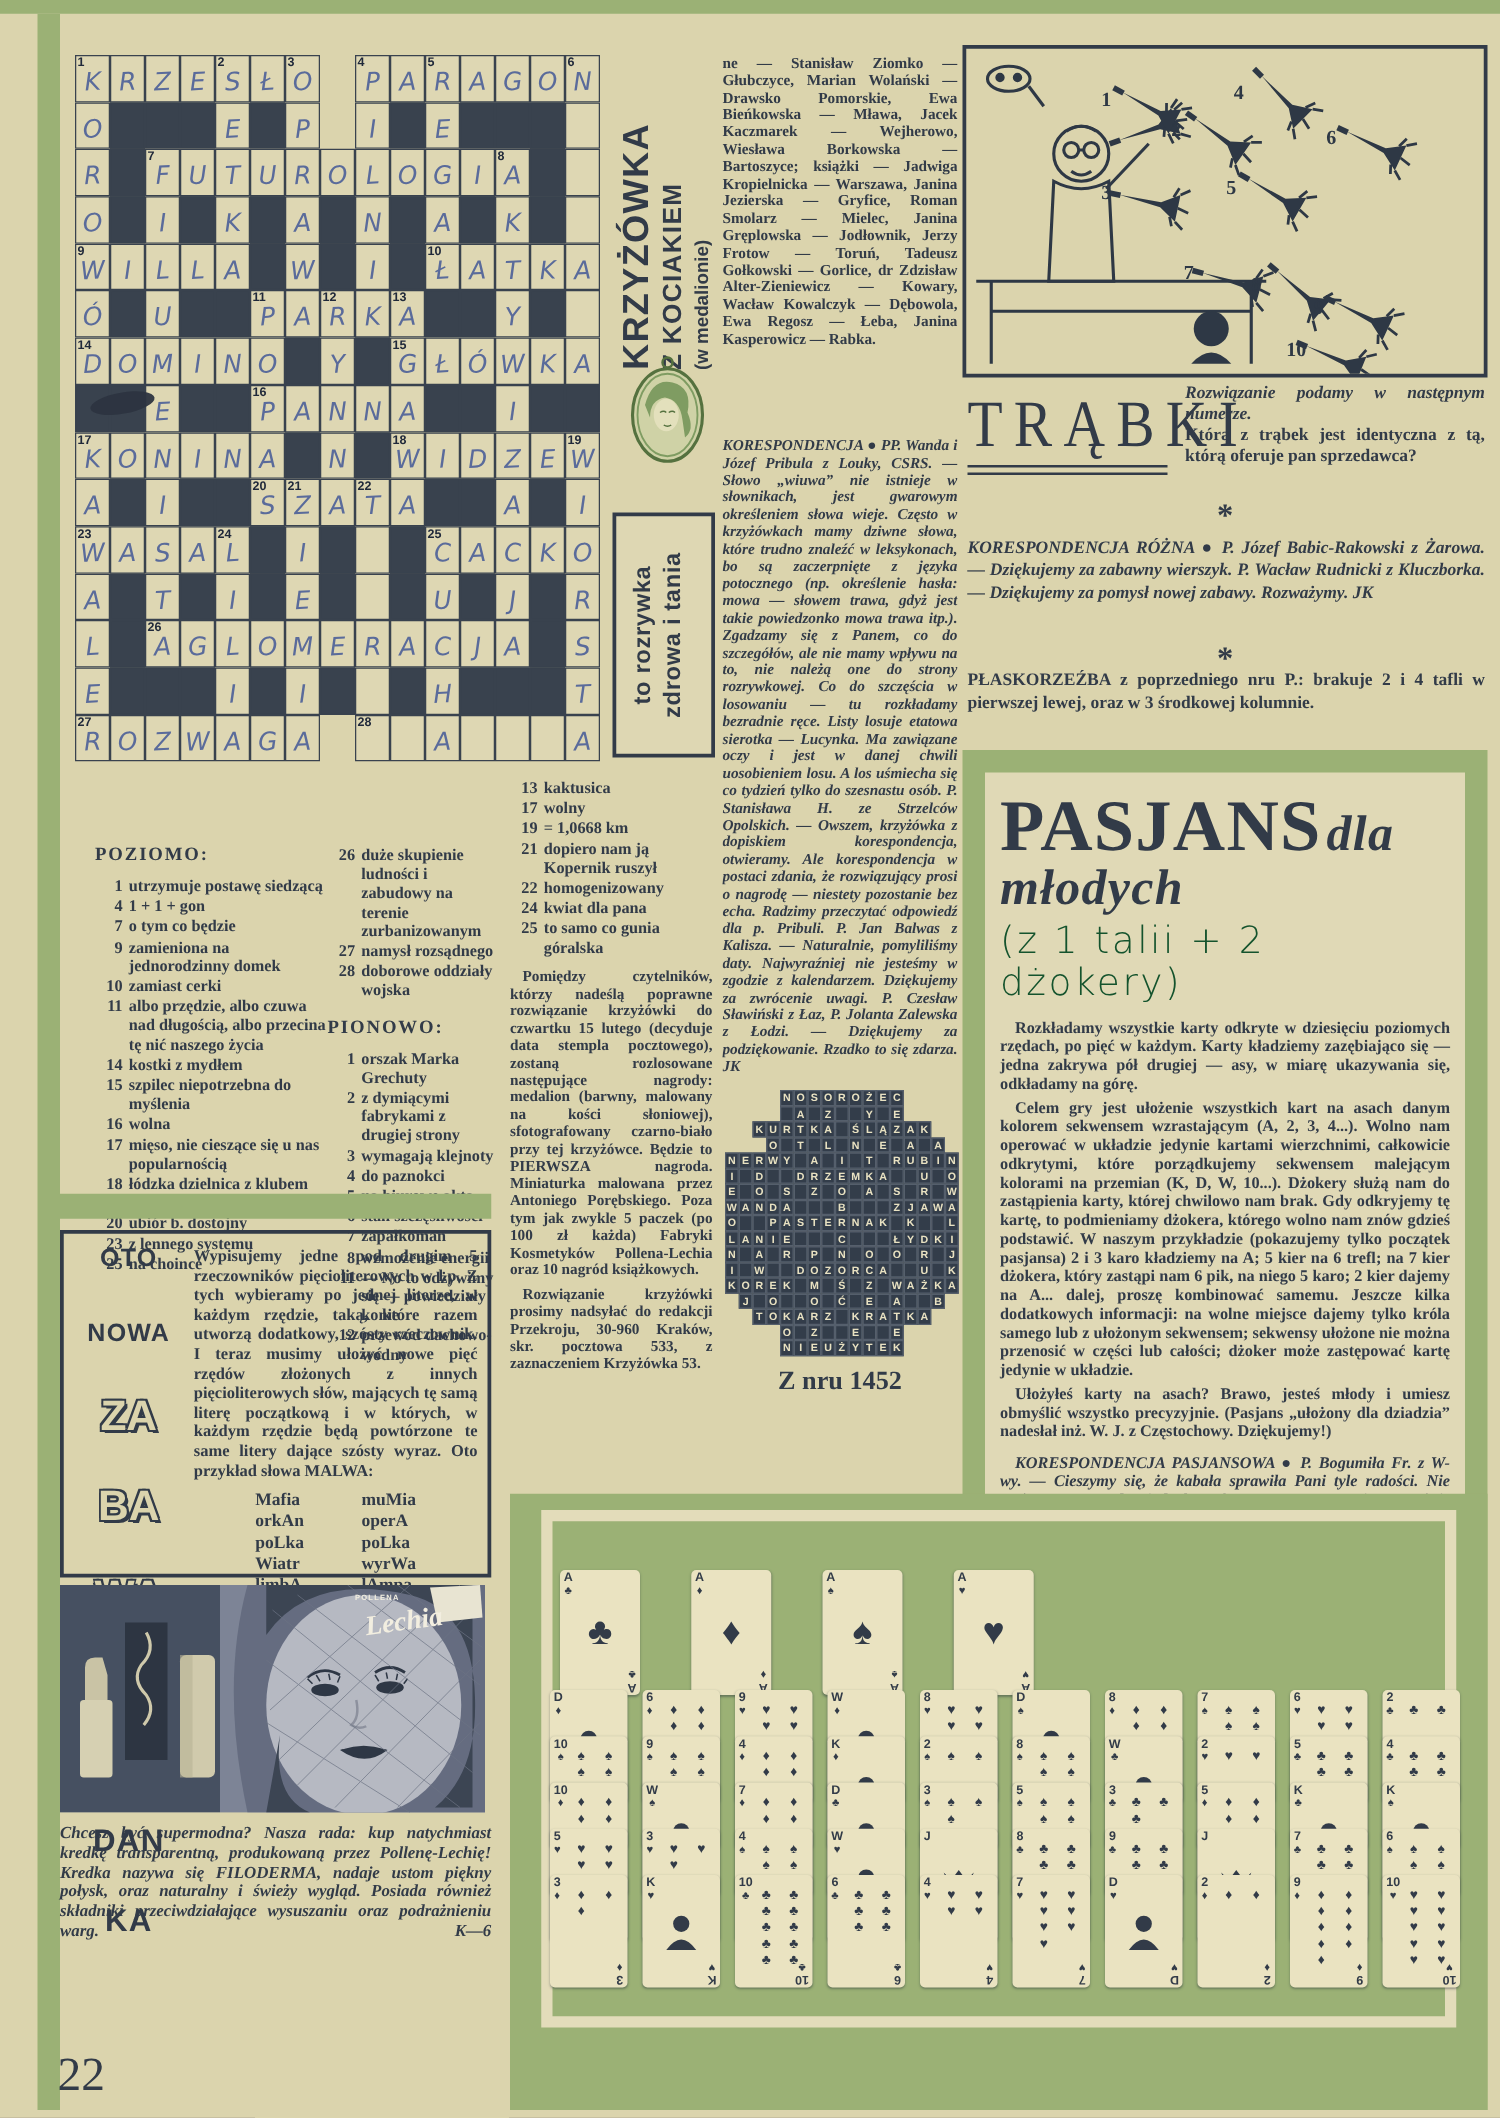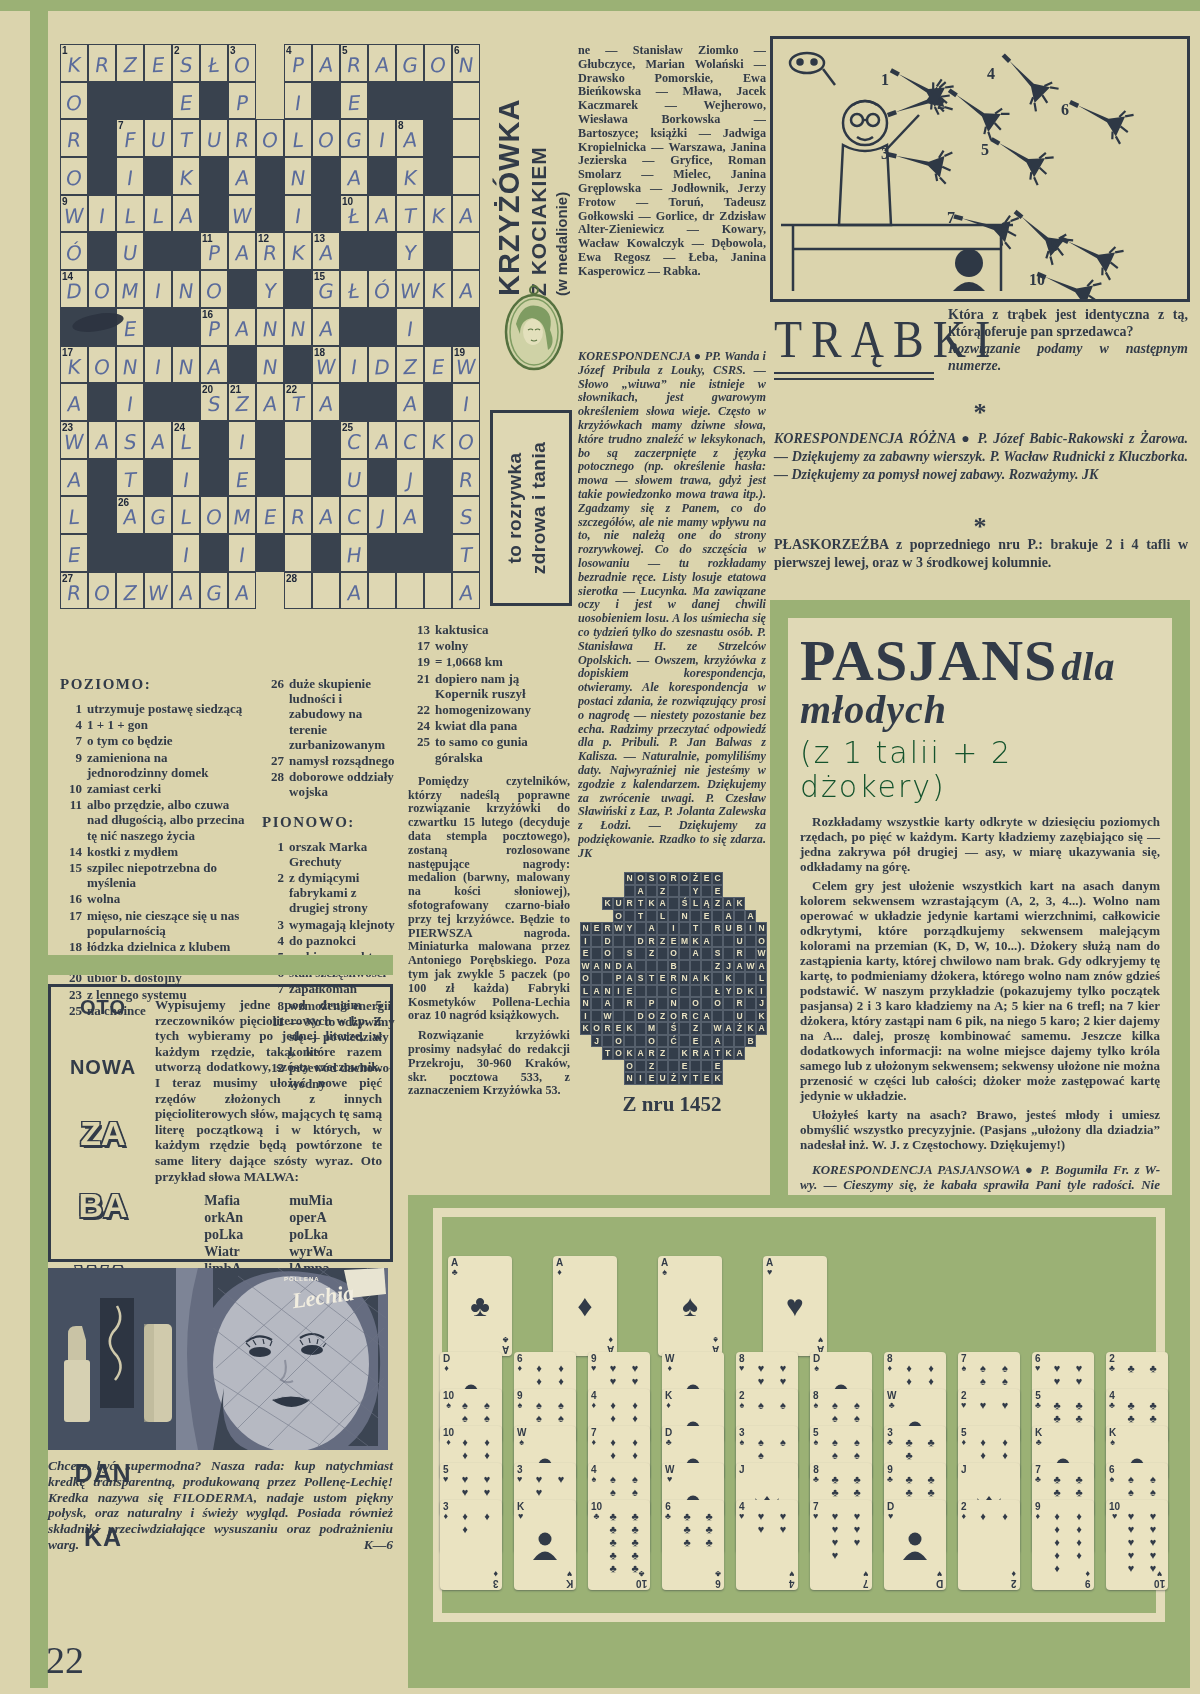--- a/index.html
+++ b/index.html
@@ -664,21 +664,21 @@
 
   <div class="abs slogan-box" style="left:490px;top:410px;width:82px;height:196px;">
     <div class="rotwrap" style="left:0;top:0;width:76px;height:190px;">
       <div class="rot" style="left:10px;top:190px;width:190px;">
         <div class="vs">to rozrywka</div>
         <div class="vs">zdrowa i tania</div>
       </div>
     </div>
   </div>
 
-  <div class="abs" style="left:60px;top:676px;width:186px;">
+  <div class="abs" style="left:76px;top:676px;width:186px;">
     <div class="hdr">POZIOMO:</div>
     <div class="clues">
         <div class="clue">
           <div class="cn">1</div>
           <div class="ct">utrzymuje postawę siedzącą</div>
         </div>
         <div class="clue">
           <div class="cn">4</div>
           <div class="ct">1 + 1 + gon</div>
         </div>
@@ -1203,22 +1203,22 @@
       <path d="M18,13 l7,5 M18,2 l9,2 M18,-9 l7,-5 M13,10 l3,7 M13,-6 l3,-8" stroke="#2e3845" stroke-width="2.2" fill="none"></path>
     </g>
         <text x="256" y="246" font-family="Liberation Serif,serif" font-weight="700" font-size="16" fill="#2e3845">10</text>
       </svg>
   </div>
   <div class="abs" style="left:774px;top:312px;width:168px;">
     <div class="trabki-title">TRĄBKI</div>
     <div class="dblrule" style="margin-top:12px;width:160px;"></div>
   </div>
   <div class="abs" style="left:948px;top:306px;width:240px;">
+    <div class="serifp ital" style="font-size:14px;line-height:17px;">Rozwiązanie podamy w następnym numerze.</div>
     <div class="serifp" style="font-size:14px;line-height:17px;">Która z trąbek jest identyczna z tą, którą oferuje pan sprzedawca?</div>
-    <div class="serifp ital" style="font-size:14px;line-height:17px;">Rozwiązanie podamy w następnym numerze.</div>
   </div>
 
   <div class="abs star" style="left:960px;top:398px;width:40px;">*</div>
   <div class="abs serifp ital" style="left:774px;top:430px;width:414px;font-size:14px;line-height:18px;">KORESPONDENCJA RÓŻNA ● P. Józef Babic-Rakowski z Żarowa. — Dziękujemy za zabawny wierszyk. P. Wacław Rudnicki z Kluczborka. — Dziękujemy za pomysł nowej zabawy. Rozważymy.   JK</div>
   <div class="abs star" style="left:960px;top:512px;width:40px;">*</div>
   <div class="abs serifp" style="left:774px;top:536px;width:414px;font-size:14px;line-height:18px;">PŁASKORZEŹBA z poprzedniego nru P.: brakuje 2 i 4 tafli w pierwszej lewej, oraz w 3 środkowej kolumnie.</div>
 
   <div class="abs green" style="left:770px;top:600px;width:420px;height:1088px;"></div>
   <div class="abs" style="left:788px;top:618px;width:384px;height:586px;background:#e0d9b6;overflow:hidden;padding:14px 12px;">
     <div>

